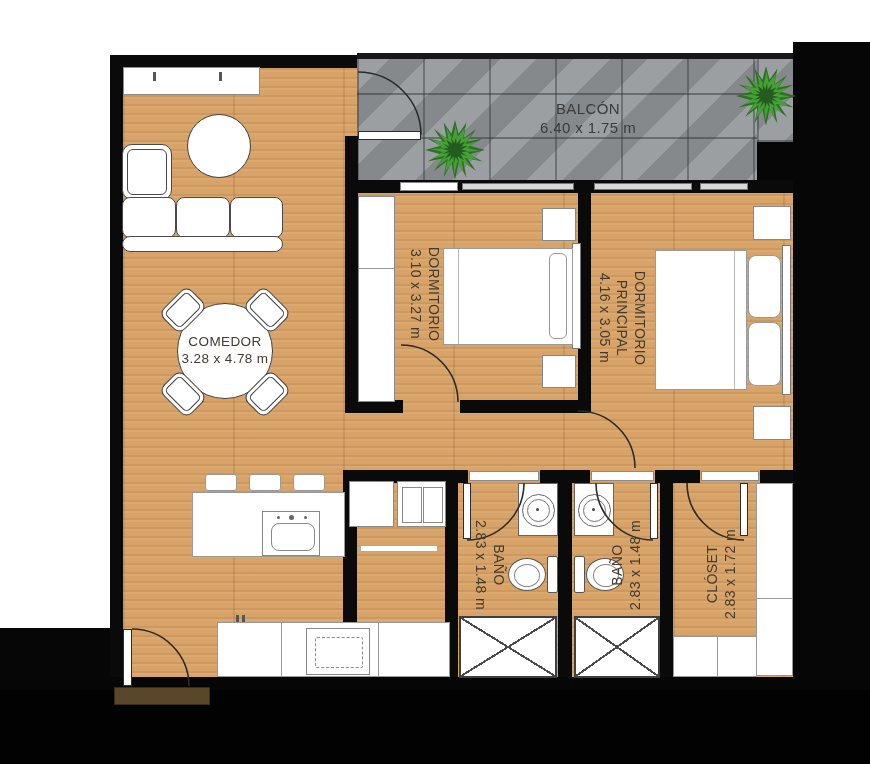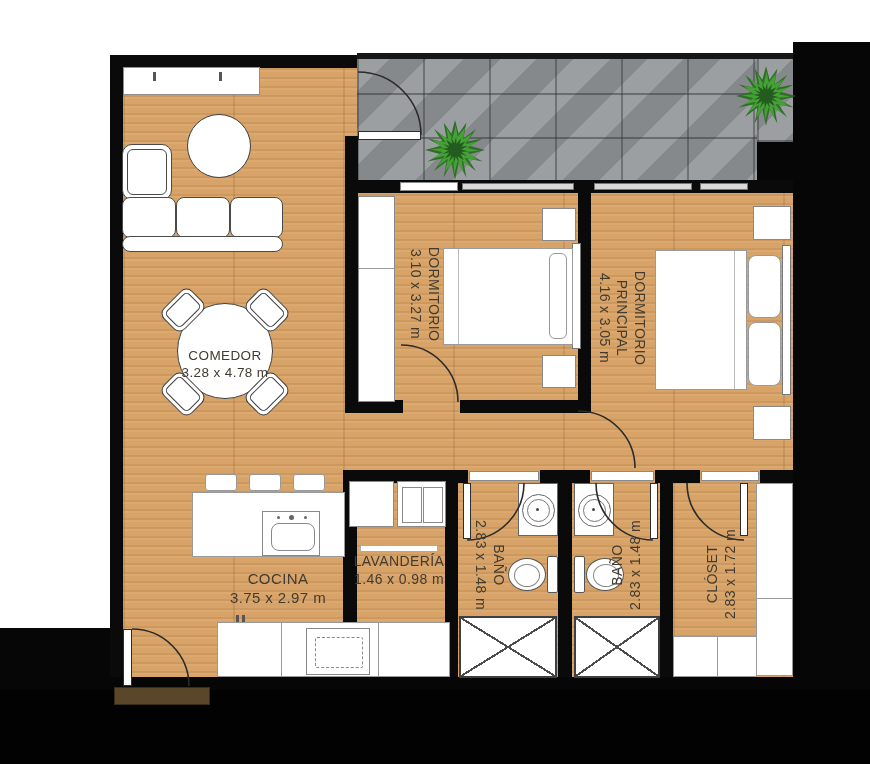--- a/index.html
+++ b/index.html
@@ -212,40 +212,36 @@
   <svg class="overlay" width="870" height="764" viewBox="0 0 870 764">
     <path d="M 132 629 A 57 57 0 0 1 189 686" fill="none" stroke="#2b2b2b" stroke-width="1.6"></path>
     <path d="M 421 135 A 63 63 0 0 0 358 72" fill="none" stroke="#2b2b2b" stroke-width="1.6"></path>
     <path d="M 401 345 A 57 57 0 0 1 458 402" fill="none" stroke="#2b2b2b" stroke-width="1.6"></path>
     <path d="M 578 411 A 57 57 0 0 1 635 468" fill="none" stroke="#2b2b2b" stroke-width="1.6"></path>
     <path d="M 467 540 A 57 57 0 0 0 524 483" fill="none" stroke="#2b2b2b" stroke-width="1.6"></path>
     <path d="M 653 540 A 57 57 0 0 1 596 483" fill="none" stroke="#2b2b2b" stroke-width="1.6"></path>
     <path d="M 687 483 A 57 57 0 0 0 744 540" fill="none" stroke="#2b2b2b" stroke-width="1.6"></path>
   </svg>
 
+  <div class="label fs15" style="left:588px;top:119px;color:#3a3a3a;">
+    <span class="line">BALCÓN</span>
+    <span class="line">6.40 x 1.75 m</span>
+  </div>
   <div class="label r90" style="left:424px;top:294px;">
     <span class="line">DORMITORIO</span>
     <span class="line">3.10 x 3.27 m</span>
   </div>
   <div class="label r90" style="left:622px;top:318px;">
     <span class="line">DORMITORIO</span>
     <span class="line">PRINCIPAL</span>
     <span class="line">4.16 x 3.05 m</span>
   </div>
-  <div class="label fs135" style="left:225px;top:365px;">
+  <div class="label fs135" style="left:225px;top:351px;">
     <span class="line">COMEDOR</span>
     <span class="line">3.28 x 4.78 m</span>
-  </div>
-  <div class="label fs15" style="left:278px;top:589px;">
-    <span class="line">COCINA</span>
-    <span class="line">3.75 x 2.97 m</span>
-  </div>
-  <div class="label" style="left:399px;top:570px;">
-    <span class="line">LAVANDERÍA</span>
-    <span class="line">1.46 x 0.98 m</span>
   </div>
   <div class="label r90" style="left:489px;top:565px;">
     <span class="line">BAÑO</span>
     <span class="line">2.83 x 1.48 m</span>
   </div>
   <div class="label rm90" style="left:626px;top:565px;">
     <span class="line">BAÑO</span>
     <span class="line">2.83 x 1.48 m</span>
   </div>
   <div class="label rm90" style="left:721px;top:574px;">

